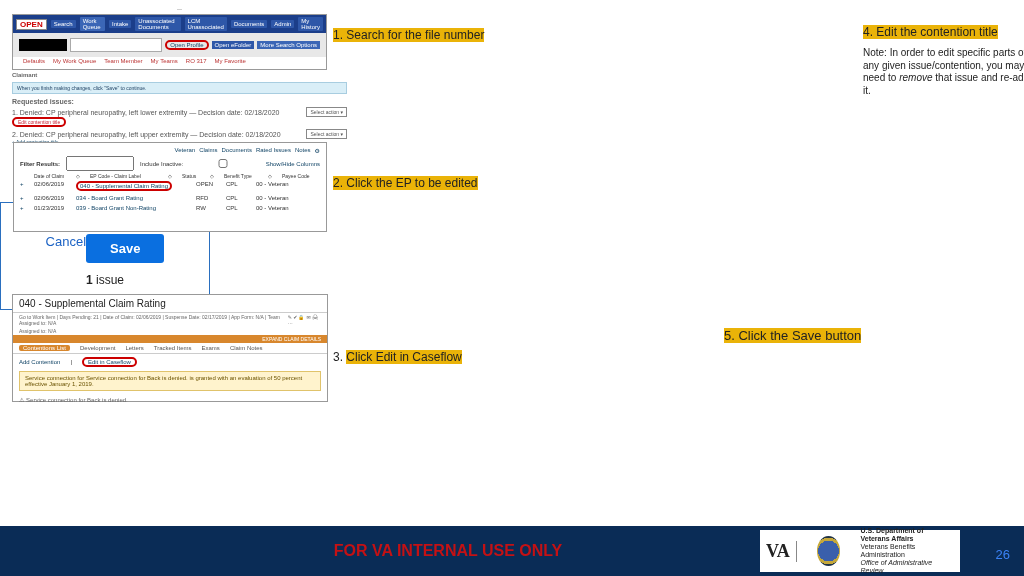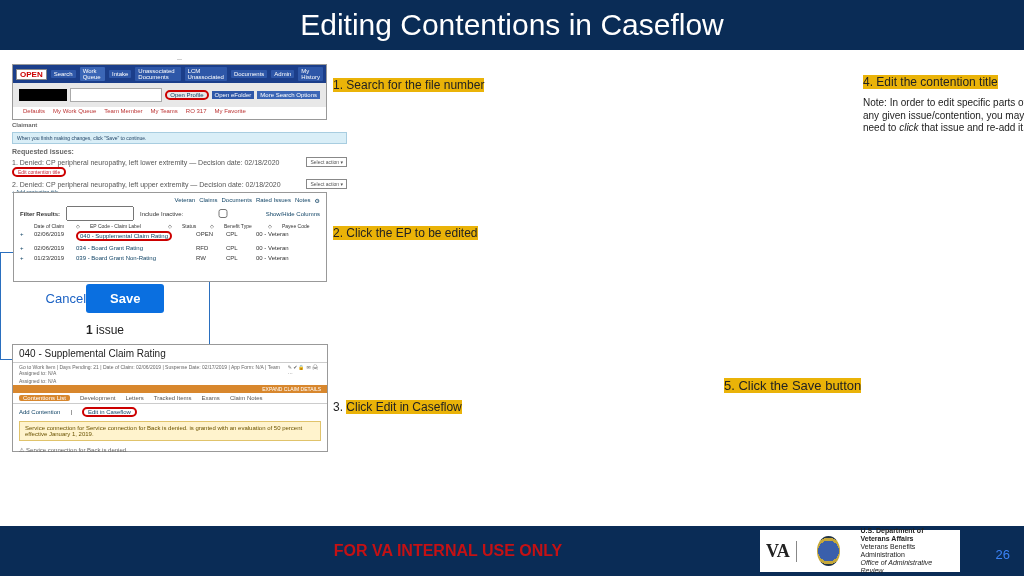--- a/index.html
+++ b/index.html
@@ -59,42 +59,41 @@
   .p4 .req{display:flex;justify-content:space-between;align-items:center;gap:6px;margin-top:2px;}
   .p4 .req .sa{border:1px solid #888;font-size:5px;padding:1px 3px;white-space:nowrap;}
   .p4 .rc{border:2px solid #c00;border-radius:7px;display:inline-block;padding:0 4px;color:#c23;font-size:5px;}
   .right4 { position:absolute; left:840px; top:25px; width:176px; font-size:11px;margin-left:23px; }
   .right4 .step{font-size:12px;}
   .right4 .note4{margin-top:8px;font-size:10px;line-height:1.25;}
   .right4 em{font-style:italic;}
 
   
   .p5 { left:500px; top:298px; width:208px; height:98px; border:1px solid #2a6fbf; display:flex; flex-direction:column; align-items:center; justify-content:center; gap:10px; padding-top:8px;}
-  .p5 .row5{display:flex;align-items:center;}
+  .p5 .row5{display:flex;}
   .p5 .cancel{color:#1b62c4;font-size:13px;}
   .p5 .save{background:#0a6fe0;color:#fff;font-size:13px;font-weight:bold;padding:7px 24px;border-radius:3px;}
   .p5 .count{font-size:12px;}
   .cap5 { left:724px; top:328px; font-size:13px;text-align:right; }
 
   
   .footer { position:absolute; left:0; bottom:0; width:1024px; height:50px; background:#0a2c56; display:flex; align-items:center; }
   .internal { position:absolute; left:0; width:896px; text-align:center; color:#c41114; font-weight:bold; font-size:16px; }
   .va-block { position:absolute; right:64px; height:42px; width:200px; background:#fff; display:flex; align-items:center; gap:20px; padding:3px 6px; box-sizing:border-box;}
   .va-block .va{font-family:Georgia,serif;font-weight:bold;font-size:18px;border-right:1px solid #888;padding-right:6px;}
   .seal{width:30px;height:30px;border-radius:50%;background:radial-gradient(circle at 50% 50%, #3a5fab 0 55%, #c4a73a 55% 70%, #234 70% 100%);}
   .va-text{font-size:7px;line-height:1.15;}
   .va-text .l1{font-weight:bold;}
   .va-text .l3{font-style:italic;}
   .pageno{position:absolute;right:14px;bottom:14px;color:#3b82f6;font-size:13px;}
 </style>
 </head>
 <body>
 <div class="slide">
 
-<div class="title-bar">Editing Contentions in Caseflow</div>
 
 <div class="content">
 
   <div class="panel p1">
     <div class="topbar">
       <span class="vbms">OPEN</span>
       <span class="tab">Search</span>
       <span class="tab" style="background:#3b66b6">Work Queue</span>
       <span class="tab">Intake</span>
       <span class="tab">Unassociated Documents</span>
@@ -228,21 +227,21 @@
     </div>
     <div><span class="rc">Edit contention title</span></div>
     <div class="req">
       <span>2. Denied: CP peripheral neuropathy, left upper extremity — Decision date: 02/18/2020</span>
       <span class="sa">Select action ▾</span>
     </div>
     <div style="color:#146;font-size:5px">+ Add contention title</div>
   </div>
   <div class="right4">
     <div class="step"><span class="hl">4. Edit the contention title</span></div>
-    <div class="note4">Note: In order to edit specific parts of any given issue/contention, you may need to <em>click</em> that issue and re-add it.</div>
+    <div class="note4">Note: In order to edit specific parts of any given issue/contention, you may need to <em>remove</em> that issue and re-add it.</div>
   </div>
 
   <div class="p5">
     <div class="row5">
       <span class="cancel">Cancel</span>
       <span class="save">Save</span>
     </div>
     <div class="count"><b>1</b> issue</div>
   </div>
   <div class="cap cap5"><span class="hl">5. Click the Save button</span></div>

